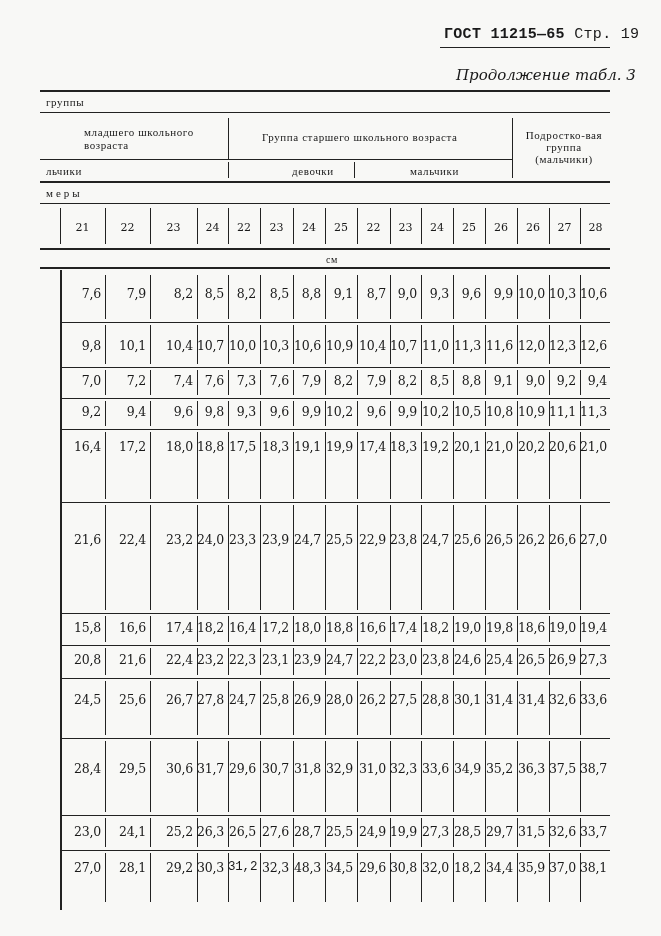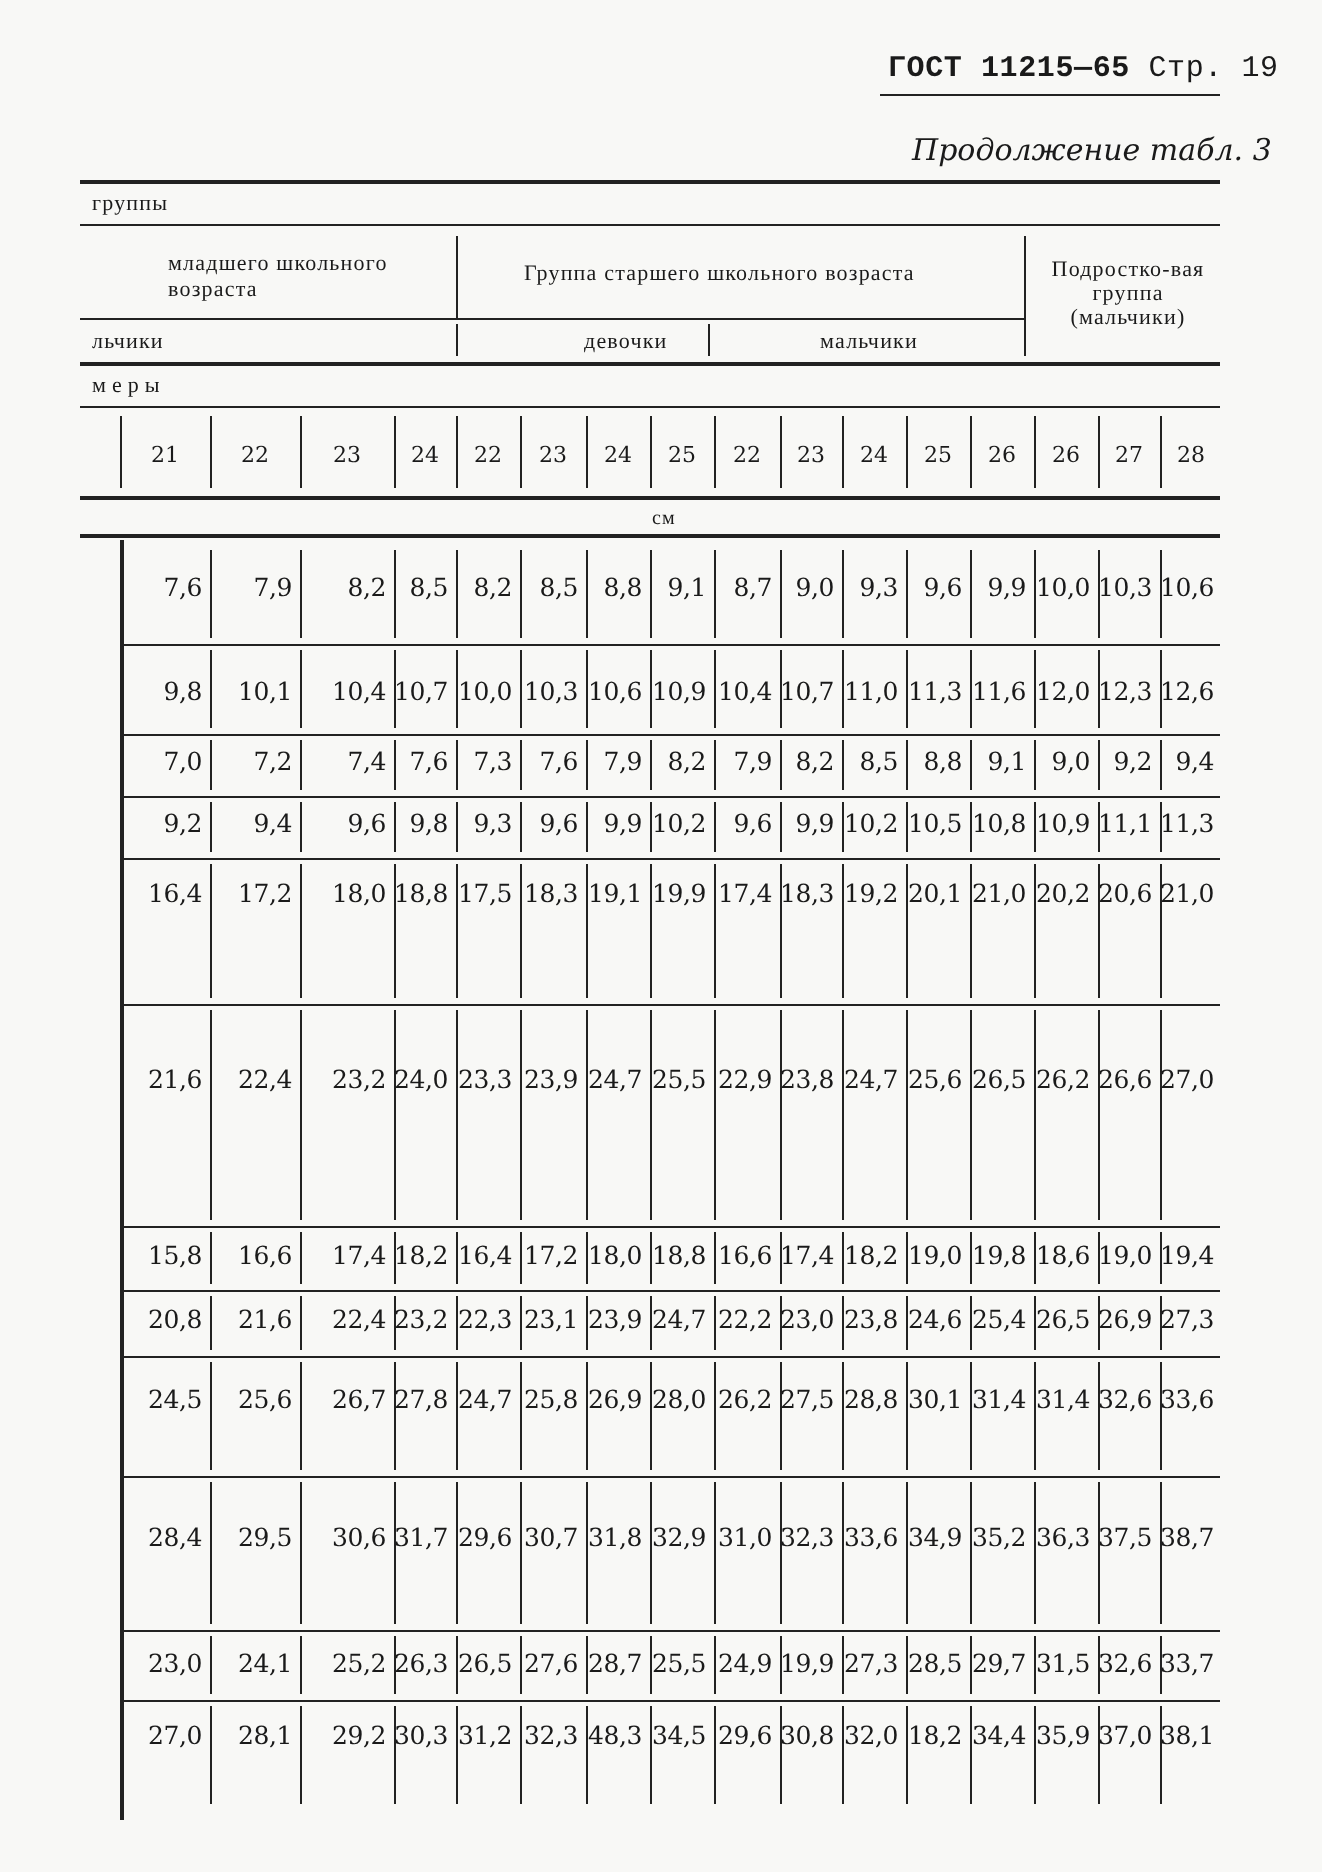--- a/index.html
+++ b/index.html
@@ -475,21 +475,21 @@
       <div>
         <div class="hline" style="left: 62px; top: 850px; width: 548px;"></div>
         <div class="cell" style="left: 62px; width: 39px; top: 860px;">27,0</div>
         <div class="vline" style="left: 105px; top: 853px; height: 49px;"></div>
         <div class="cell" style="left: 105px; width: 41px; top: 860px;">28,1</div>
         <div class="vline" style="left: 150px; top: 853px; height: 49px;"></div>
         <div class="cell" style="left: 150px; width: 43px; top: 860px;">29,2</div>
         <div class="vline" style="left: 197px; top: 853px; height: 49px;"></div>
         <div class="cell" style="left: 197px; width: 27px; top: 860px;">30,3</div>
         <div class="vline" style="left: 228px; top: 853px; height: 49px;"></div>
-        <div class="cell" style="left: 228px; width: 28px; top: 860px;">31,2</div>
+        <div class="cell" style="left: 228px; width: 28px; top: 860px; font-family: Liberation Mono, monospace;">31,2</div>
         <div class="vline" style="left: 260px; top: 853px; height: 49px;"></div>
         <div class="cell" style="left: 260px; width: 29px; top: 860px;">32,3</div>
         <div class="vline" style="left: 293px; top: 853px; height: 49px;"></div>
         <div class="cell" style="left: 293px; width: 28px; top: 860px;">48,3</div>
         <div class="vline" style="left: 325px; top: 853px; height: 49px;"></div>
         <div class="cell" style="left: 325px; width: 28px; top: 860px;">34,5</div>
         <div class="vline" style="left: 357px; top: 853px; height: 49px;"></div>
         <div class="cell" style="left: 357px; width: 29px; top: 860px;">29,6</div>
         <div class="vline" style="left: 390px; top: 853px; height: 49px;"></div>
         <div class="cell" style="left: 390px; width: 27px; top: 860px;">30,8</div>

